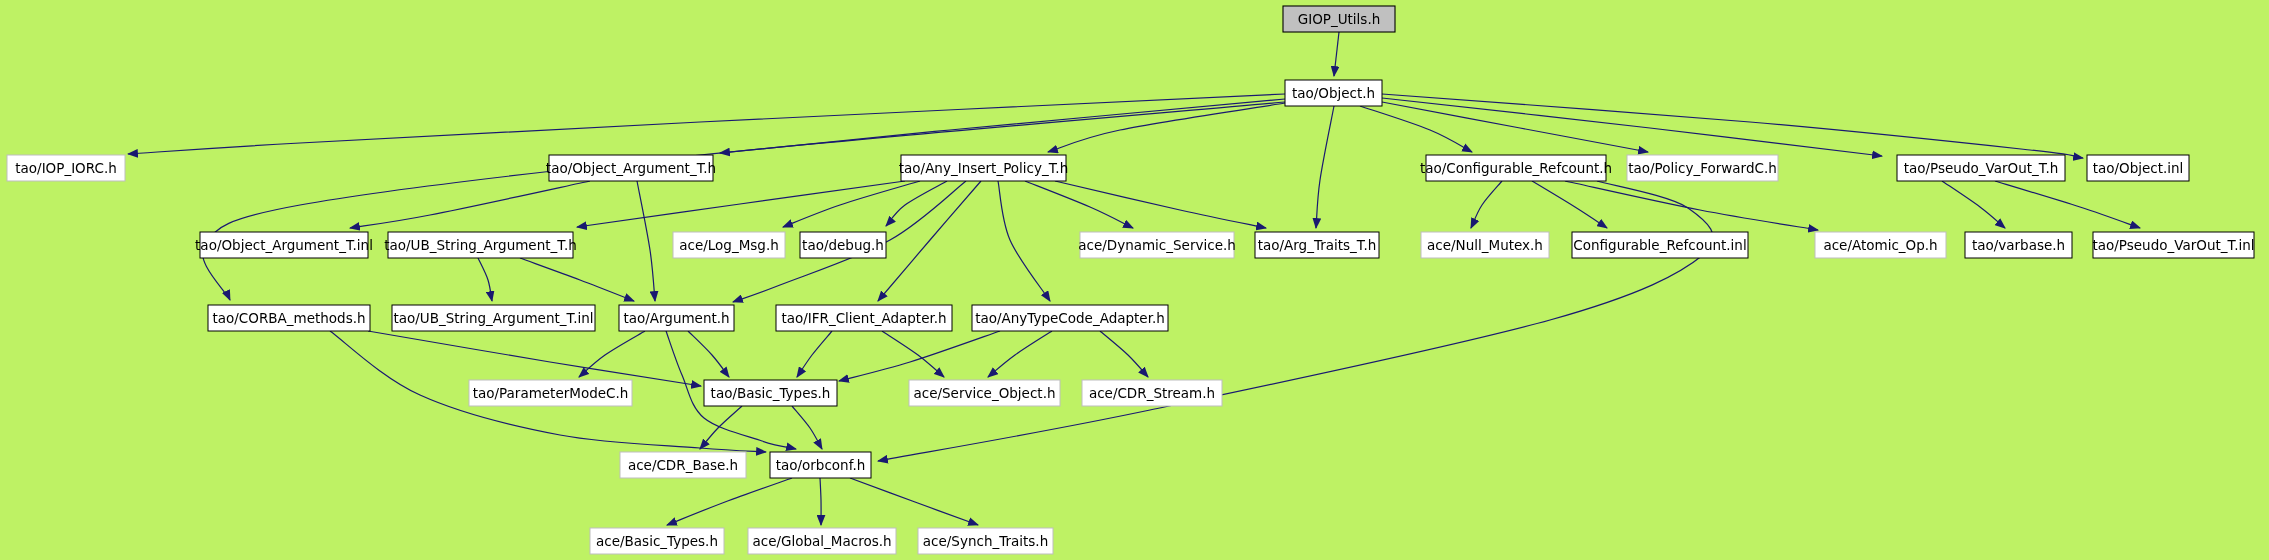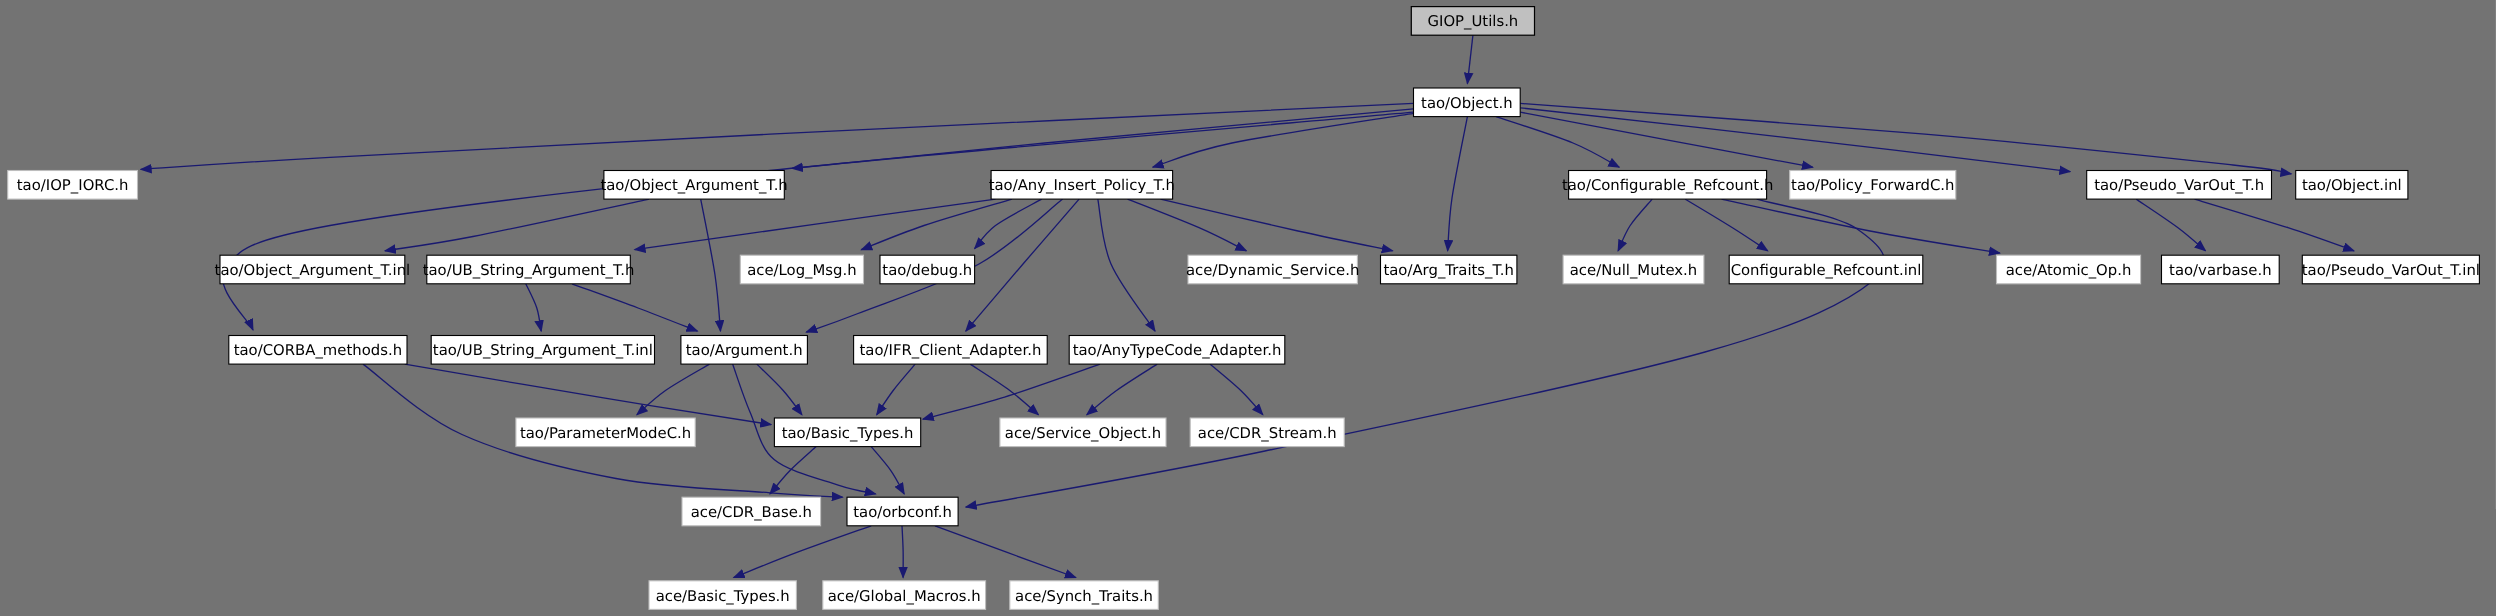--- a/index.html
+++ b/index.html
@@ -1,17 +1,17 @@
 <!DOCTYPE html>
 <html><head>
 <meta charset="utf-8">
 <style>
   html,body{margin:0;padding:0;background:#ffffff;}
   body{font-family:"DejaVu Sans", sans-serif;}
-  #stage{position:relative;width:2269px;height:560px;background:#737373;overflow:hidden;}
+  #stage{position:relative;width:2269px;height:560px;background:#bef264;overflow:hidden;}
   svg{display:block;}
   svg text{font-family:"DejaVu Sans", sans-serif;font-size:13.5px;fill:#000000;}
   .edge{fill:none;stroke-width:1.2px;}
   .node rect{stroke-width:1px;}
   .node.root rect{stroke-width:1.1px;}
 </style>
 </head>
 <body>
 
 <div id="stage">

